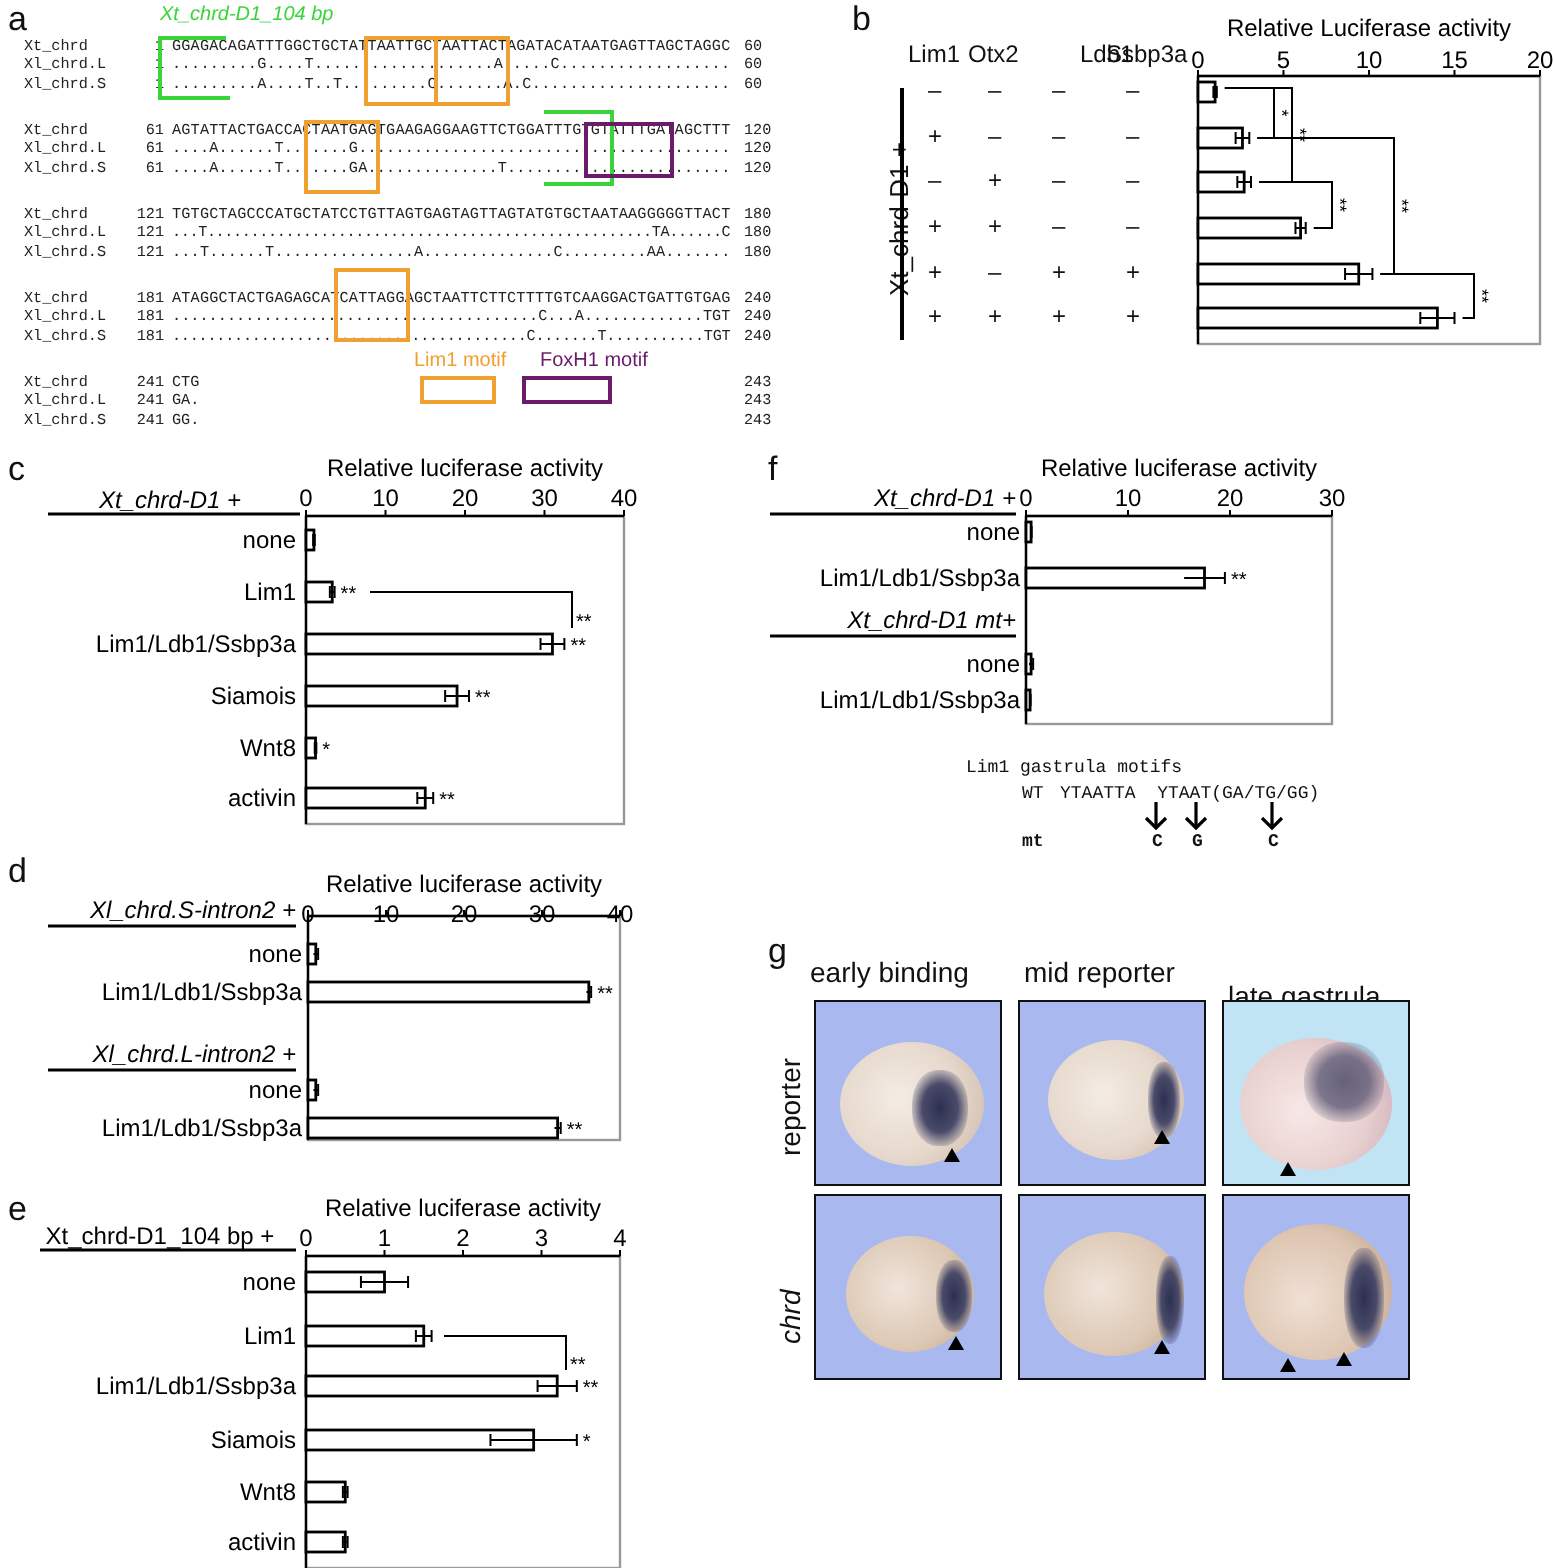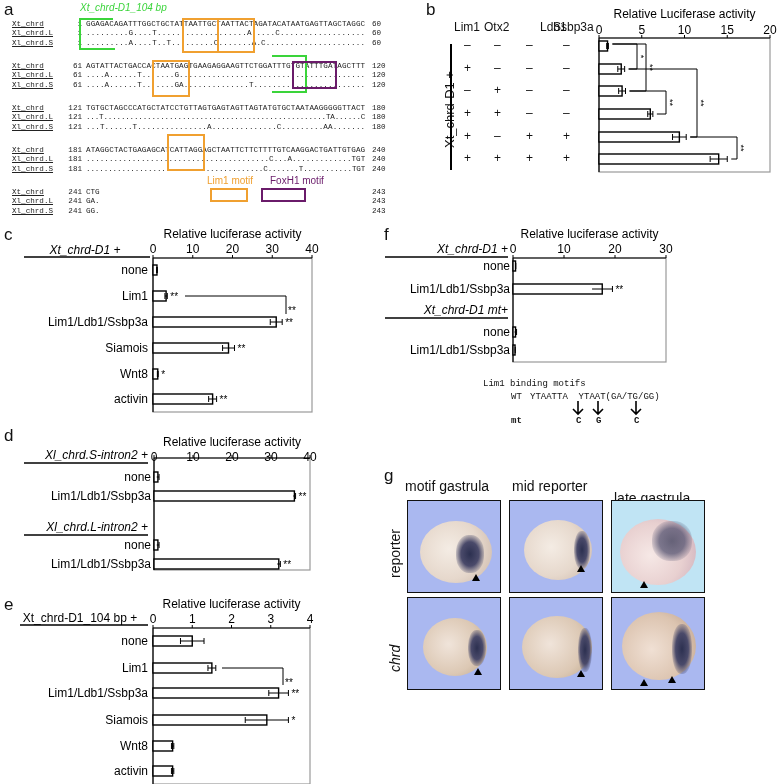--- a/index.html
+++ b/index.html
@@ -1,20 +1,20 @@
 <!DOCTYPE html>
 <html><head>
 <meta charset="utf-8">
 <style>
   html,body{margin:0;padding:0;background:#fff;}
   body{width:777px;height:784px;position:relative;overflow:hidden;font-family:"Liberation Sans",sans-serif;color:#111;}
   .abs{position:absolute;}
   .plabel{position:absolute;font-size:17px;font-family:"Liberation Sans",sans-serif;}
   .seq{position:absolute;font-family:"Liberation Mono",monospace;font-size:7.6px;line-height:9.4px;white-space:pre;color:#222;}
-  .seq .name{display:inline-block;width:52px;text-decoration:underline;}
+  .seq .name{display:inline-block;width:52px;}
   .seq .num{display:inline-block;width:18px;text-align:right;margin-right:4px;}
   .seq .end{margin-left:6px;}
   .box{position:absolute;border:2px solid #f0a030;box-sizing:border-box;}
   .box.fox{border-color:#6a1b6a;}
   .gbr{position:absolute;border:2px solid #3ad43a;box-sizing:border-box;}
   .green-title{position:absolute;color:#3ad43a;font-size:10px;font-style:italic;}
   svg text{font-family:"Liberation Sans",sans-serif;}
   .photo{position:absolute;width:94px;height:93px;border:1.5px solid #111;box-sizing:border-box;background:#aab8f0;overflow:hidden;}
   .photo.cyan{background:#c0e4f4;}
   .embryo{position:absolute;border-radius:50%;background:radial-gradient(circle at 40% 45%,#f4ece4 0%,#e6d8cc 55%,#c9b4a6 100%);}
@@ -306,36 +306,36 @@
     <text x="148" y="750" font-size="12" text-anchor="end">Wnt8</text>
     <rect x="153" y="766" width="19.625" height="10" fill="#fff" stroke="#000" stroke-width="1.4"></rect>
     <line x1="171.4475" y1="771" x2="173.8025" y2="771" stroke="#000" stroke-width="1"></line>
     <line x1="171.4475" y1="768" x2="171.4475" y2="774" stroke="#000" stroke-width="1"></line>
     <line x1="173.8025" y1="768" x2="173.8025" y2="774" stroke="#000" stroke-width="1"></line>
     <text x="148" y="775" font-size="12" text-anchor="end">activin</text>
     <path d="M222 668 H283 V685" fill="none" stroke="#000" stroke-width="1"></path>
     <text x="285" y="685.5" font-size="10">**</text>
   </svg>
 
-<div class="motif" style="left:483px;top:379px;">Lim1 binding motifs</div>
+<div class="motif" style="left:483px;top:379px;">Lim1 gastrula motifs</div>
 <div class="motif" style="left:511px;top:392px;">WT</div>
 <div class="motif" style="left:530px;top:392px;">YTAATTA  YTAAT(GA/TG/GG)</div>
 <div class="motif" style="left:511px;top:416px;font-weight:bold;">mt</div>
 <div class="motif" style="left:576px;top:416px;font-weight:bold;">C</div>
 <div class="motif" style="left:596px;top:416px;font-weight:bold;">G</div>
 <div class="motif" style="left:634px;top:416px;font-weight:bold;">C</div>
 <svg class="abs" style="left:570px;top:400px;" width="80" height="18">
   <g stroke="#000" stroke-width="1.6" fill="none">
     <path d="M8 1 V14 M3 9 L8 14 L13 9"></path>
     <path d="M28 1 V14 M23 9 L28 14 L33 9"></path>
     <path d="M66 1 V14 M61 9 L66 14 L71 9"></path>
   </g>
 </svg>
 
-<div class="col-title" style="left:405px;top:478px;">motif gastrula</div>
+<div class="col-title" style="left:405px;top:478px;">early binding</div>
 <div class="col-title" style="left:512px;top:478px;">mid reporter</div>
 <div class="col-title" style="left:614px;top:490px;">late gastrula</div>
 <div class="row-title" style="left:387px;top:578px;">reporter</div>
 <div class="row-title" style="left:387px;top:672px;font-style:italic;">chrd</div>
 
 <div class="photo" style="left:407px;top:500px;">
   <div class="embryo" style="left:12px;top:20px;width:72px;height:62px;"></div>
   <div class="stain" style="left:48px;top:34px;width:28px;height:38px;"></div>
   <div class="tri" style="left:64px;top:73px;"></div>
 </div>

